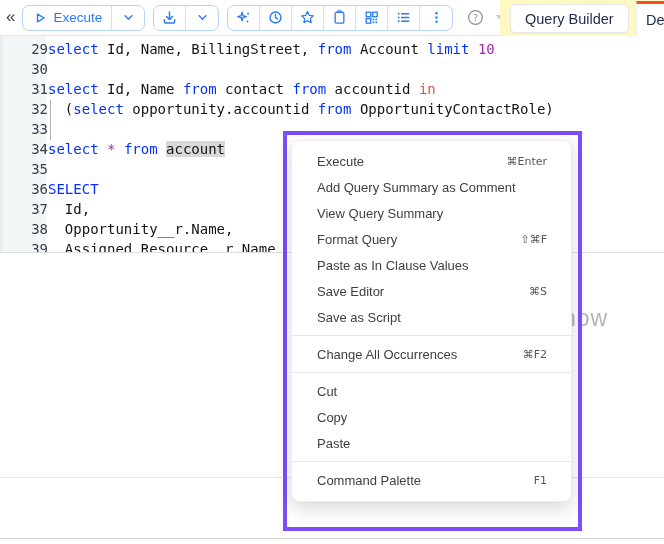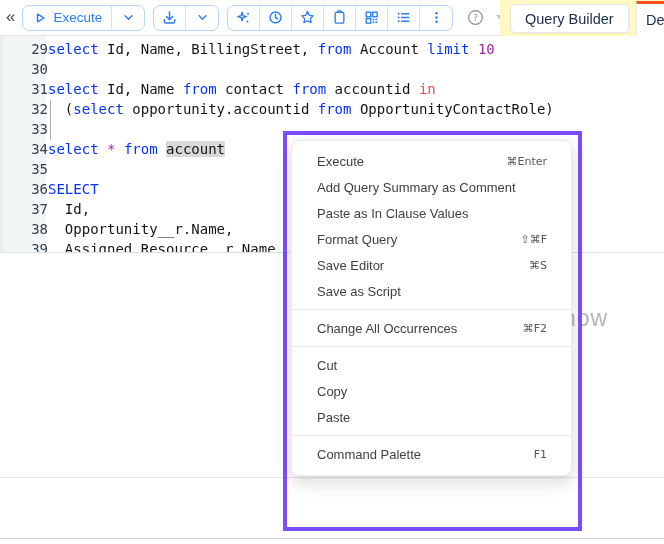--- a/index.html
+++ b/index.html
@@ -274,28 +274,32 @@
     <div class="context-menu">
         <div class="menu-item">
           <span class="mi-label">Execute</span>
           <span class="mi-short">⌘Enter</span>
         </div>
         <div class="menu-item">
           <span class="mi-label">Add Query Summary as Comment</span>
           <span class="mi-short"></span>
         </div>
         <div class="menu-item">
-          <span class="mi-label">Paste as In Clause Values</span>
+          <span class="mi-label">View Query Summary</span>
           <span class="mi-short"></span>
         </div>
         <div class="menu-item">
           <span class="mi-label">Format Query</span>
           <span class="mi-short">⇧⌘F</span>
         </div>
         <div class="menu-item">
+          <span class="mi-label">Paste as In Clause Values</span>
+          <span class="mi-short"></span>
+        </div>
+        <div class="menu-item">
           <span class="mi-label">Save Editor</span>
           <span class="mi-short">⌘S</span>
         </div>
         <div class="menu-item">
           <span class="mi-label">Save as Script</span>
           <span class="mi-short"></span>
         </div>
         <div class="menu-sep"></div>
         <div class="menu-item">
           <span class="mi-label">Change All Occurrences</span>

